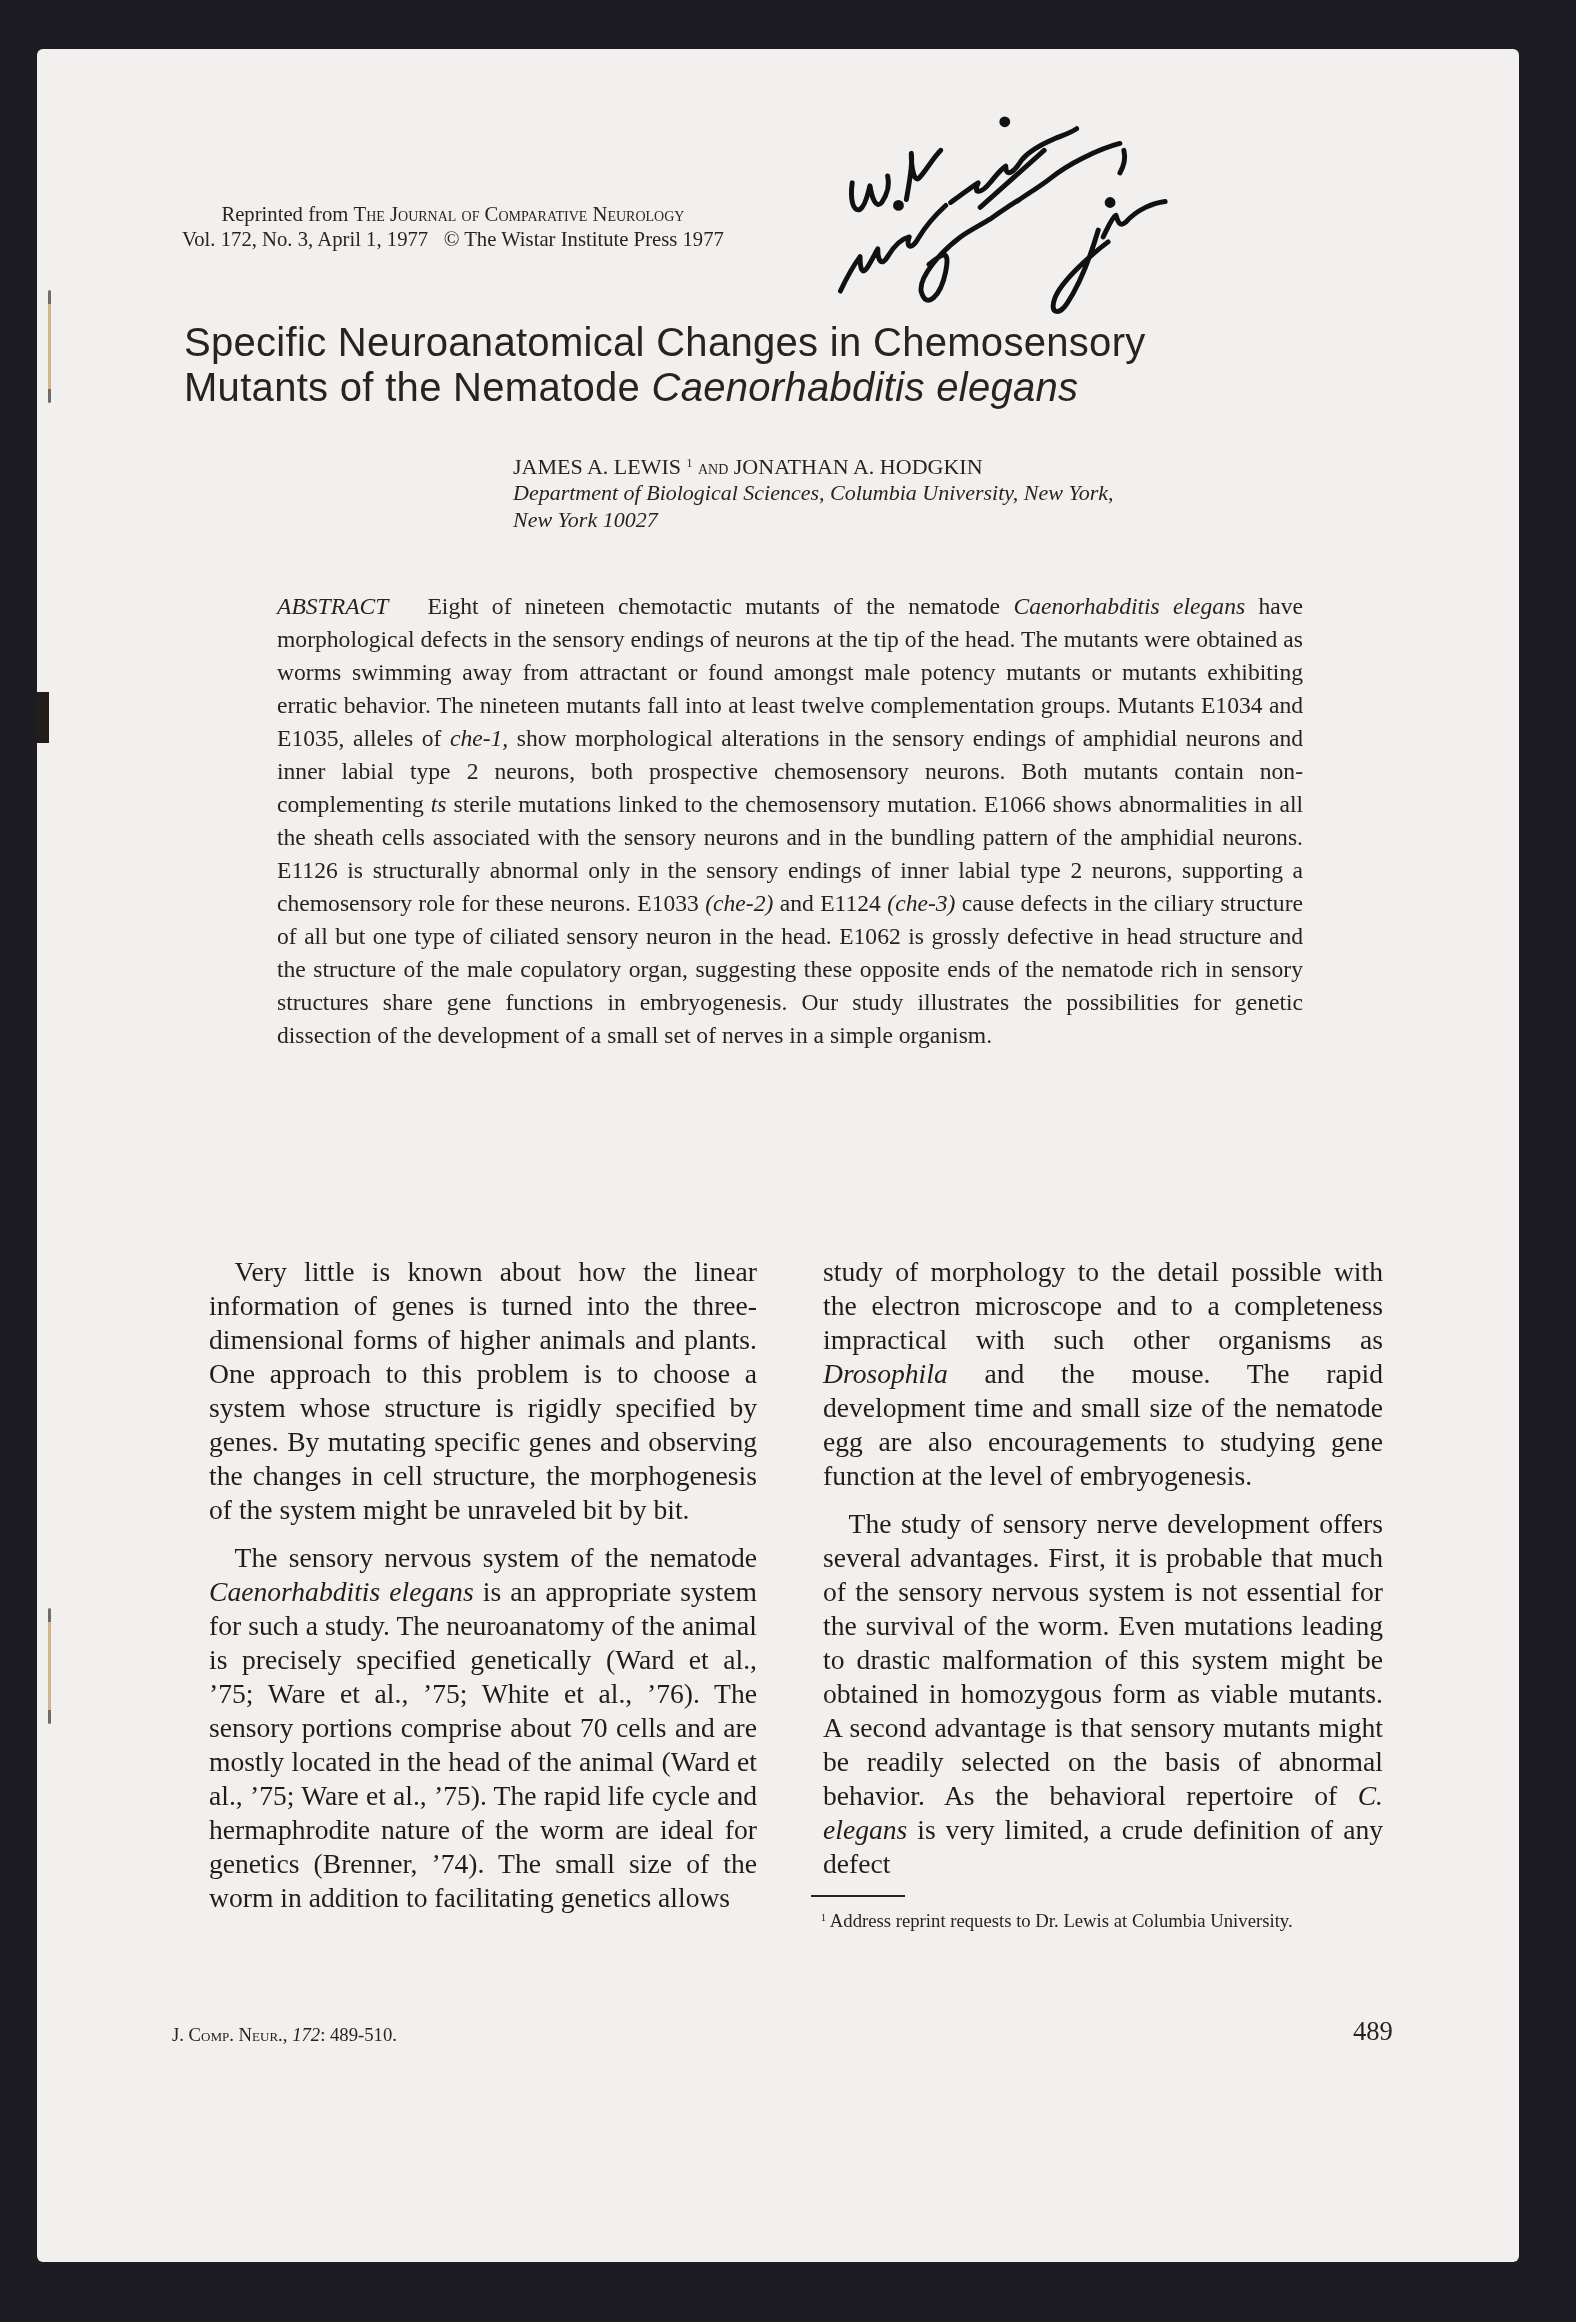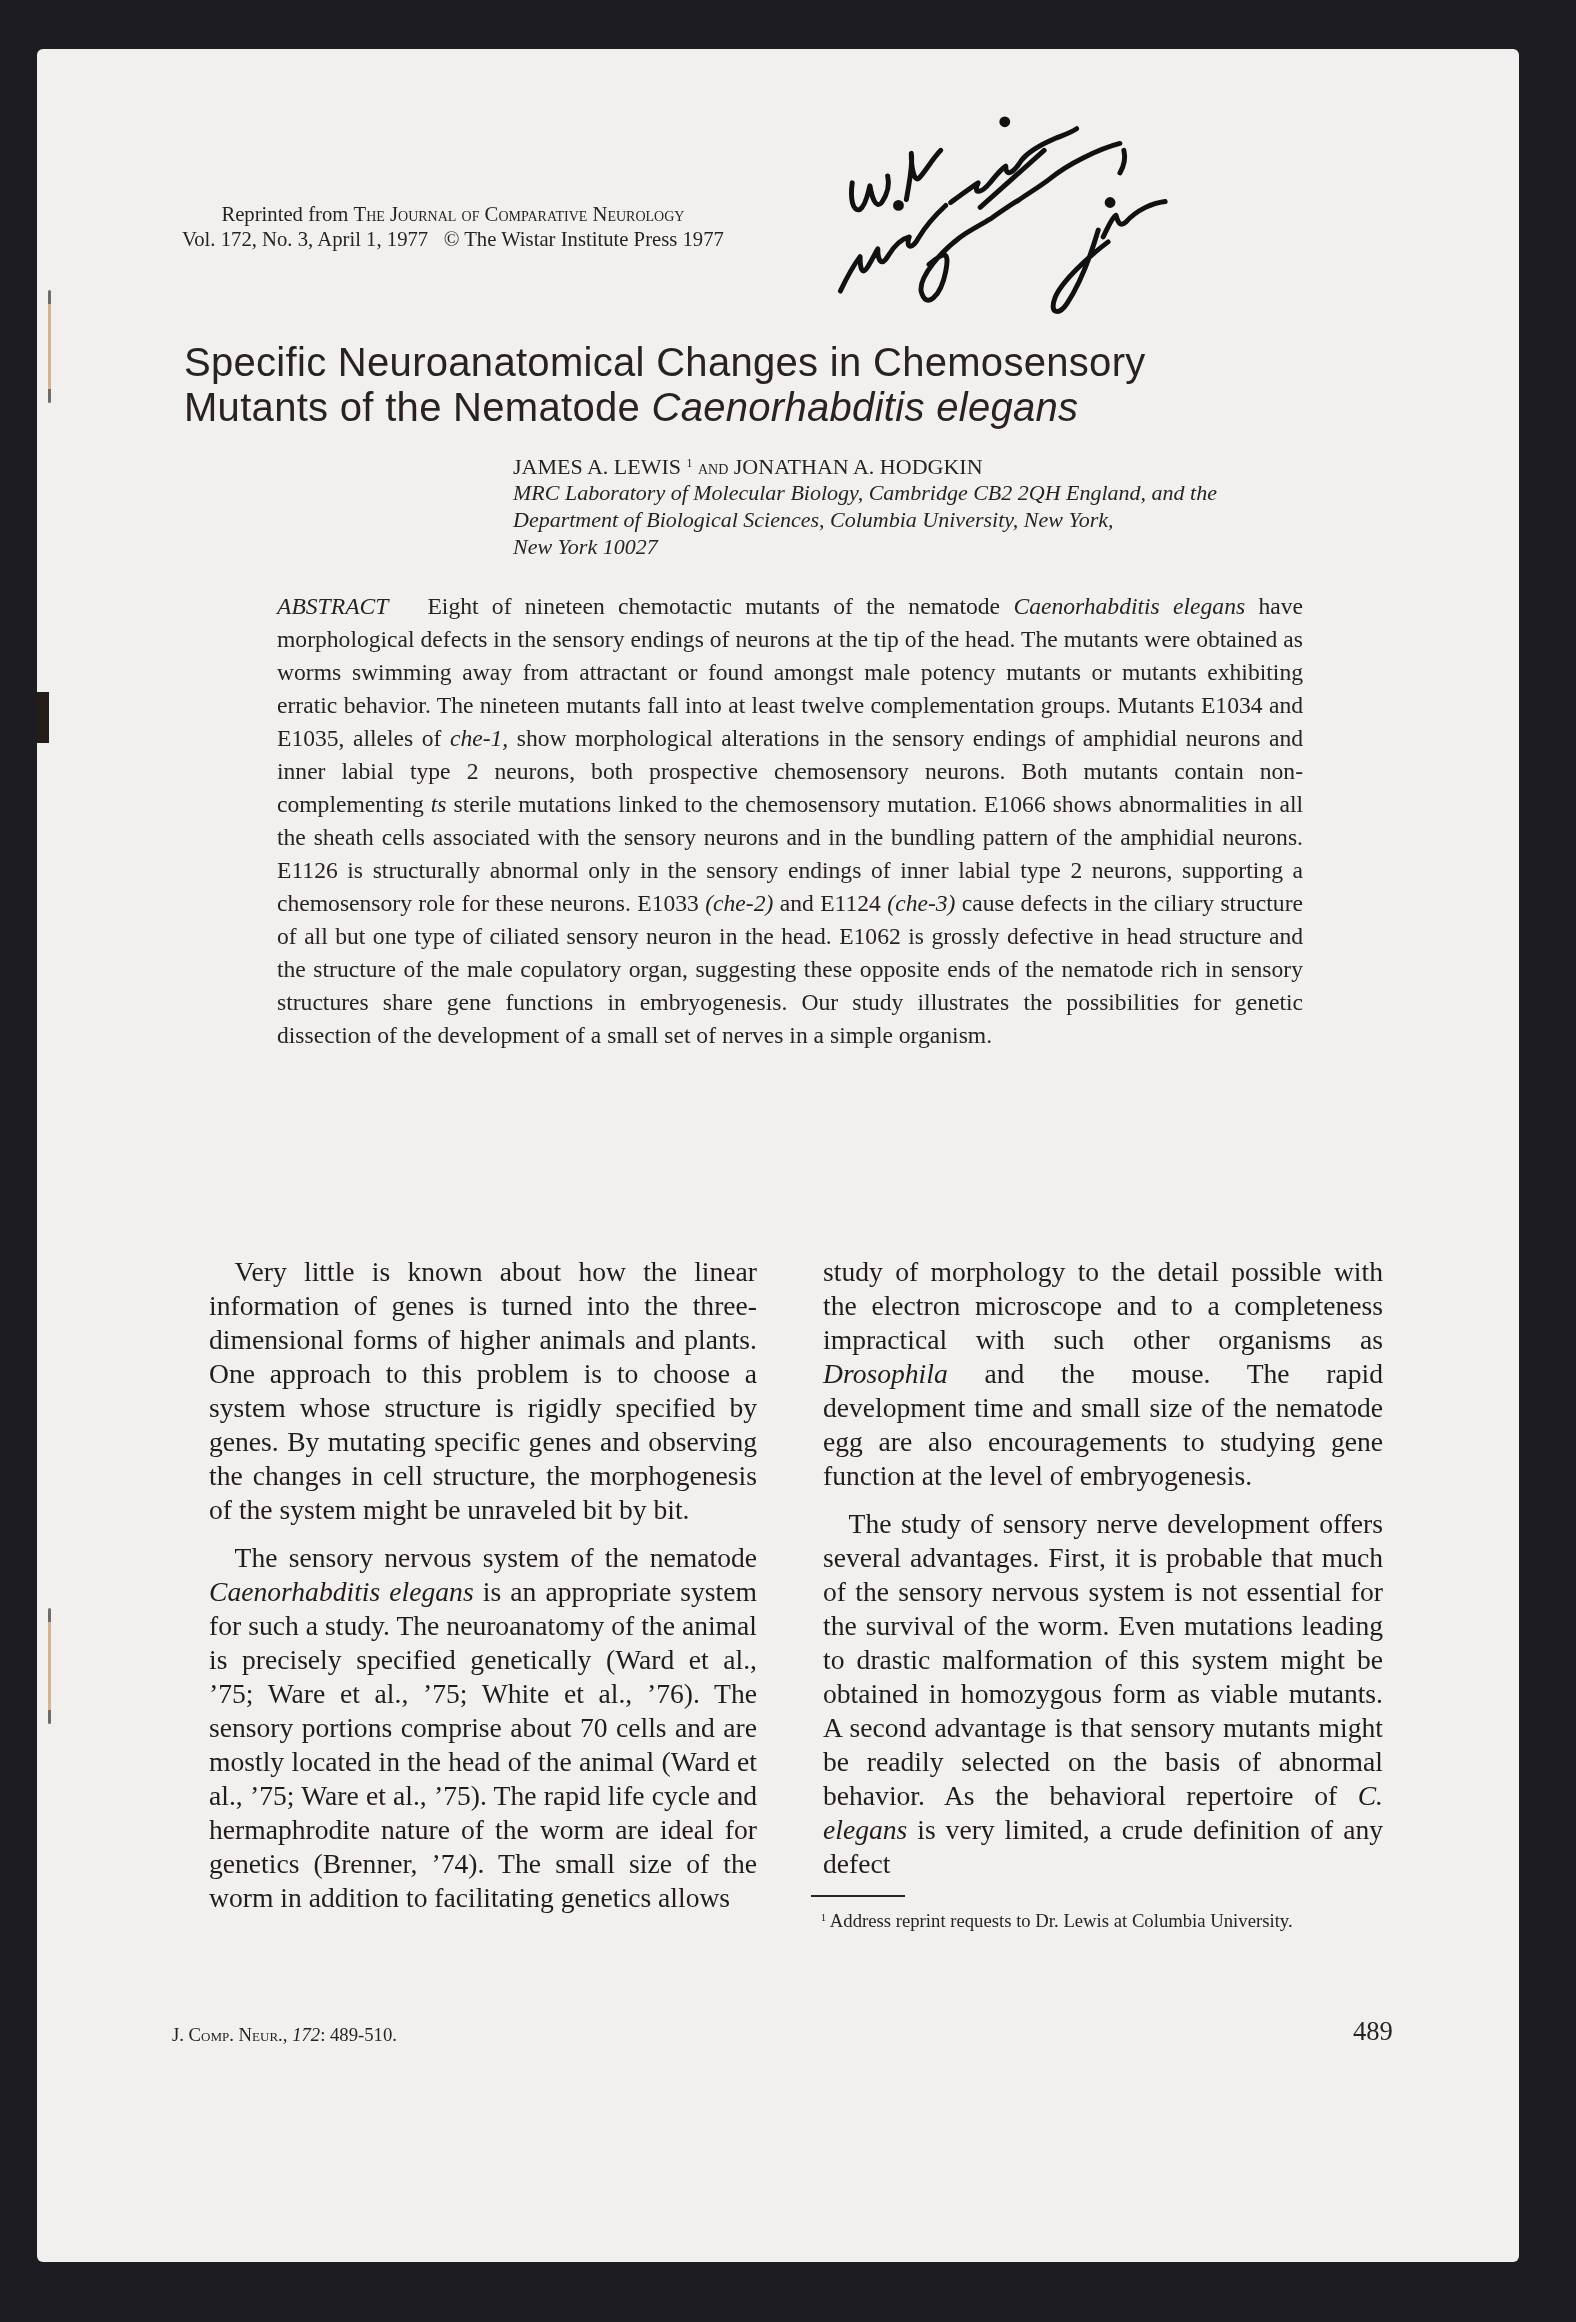--- a/index.html
+++ b/index.html
@@ -44,21 +44,20 @@
     left: 803px; top: 89px;
     width: 374px; height: 227px;
   }
   .title {
     position: absolute;
     left: 184px; top: 320px;
     font-family: "Liberation Sans", "DejaVu Sans", sans-serif;
     font-size: 40px; line-height: 45px;
     letter-spacing: 0.3px;
     color: #2a2220;
-    margin-top: 20px;
   }
   .title i { font-style: italic; }
   .authors {
     position: absolute;
     left: 513px; top: 450px;
     font-size: 22px; line-height: 26.6px;
     color: #2a2220;
   }
   .authors .names { font-size: 22px; }
   .authors .and { font-variant: small-caps; font-size: 19.7px; }
@@ -150,21 +149,20 @@
   <div><span>Mutants of the Nematode </span><i>Caenorhabditis elegans</i></div>
 </div>
 
 <div class="authors">
   <div class="names">
     <span>JAMES A. LEWIS</span>
     <sup>1</sup>
     <span class="and">and</span>
     <span>JONATHAN A. HODGKIN</span>
   </div>
-  <div class="affil">MRC Laboratory of Molecular Biology, Cambridge CB2 2QH England, and the</div>
   <div class="affil">Department of Biological Sciences, Columbia University, New York,</div>
   <div class="affil">New York 10027</div>
 </div>
 
 <div class="abstract">
   <span class="lbl">ABSTRACT</span><span>Eight of nineteen chemotactic mutants of the nematode </span><i>Caenorhabditis elegans</i><span> have morphological defects in the sensory endings of neurons at the tip of the head. The mutants were obtained as worms swimming away from attractant or found amongst male potency mutants or mutants exhibiting erratic behavior. The nineteen mutants fall into at least twelve complementation groups. Mutants E1034 and E1035, alleles of </span><i>che-1,</i><span> show morphological alterations in the sensory endings of amphidial neurons and inner labial type 2 neurons, both prospective chemosensory neurons. Both mutants contain non-complementing </span><i>ts</i><span> sterile mutations linked to the chemosensory mutation. E1066 shows abnormalities in all the sheath cells associated with the sensory neurons and in the bundling pattern of the amphidial neurons. E1126 is structurally abnormal only in the sensory endings of inner labial type 2 neurons, supporting a chemosensory role for these neurons. E1033 </span><i>(che-2)</i><span> and E1124 </span><i>(che-3)</i><span> cause defects in the ciliary structure of all but one type of ciliated sensory neuron in the head. E1062 is grossly defective in head structure and the structure of the male copulatory organ, suggesting these opposite ends of the nematode rich in sensory structures share gene functions in embryogenesis. Our study illustrates the possibilities for genetic dissection of the development of a small set of nerves in a simple organism.</span>
 </div>
 
 <div class="col col-left">
   <p>Very little is known about how the linear information of genes is turned into the three-dimensional forms of higher animals and plants. One approach to this problem is to choose a system whose structure is rigidly specified by genes. By mutating specific genes and observing the changes in cell structure, the morphogenesis of the system might be unraveled bit by bit.</p>

